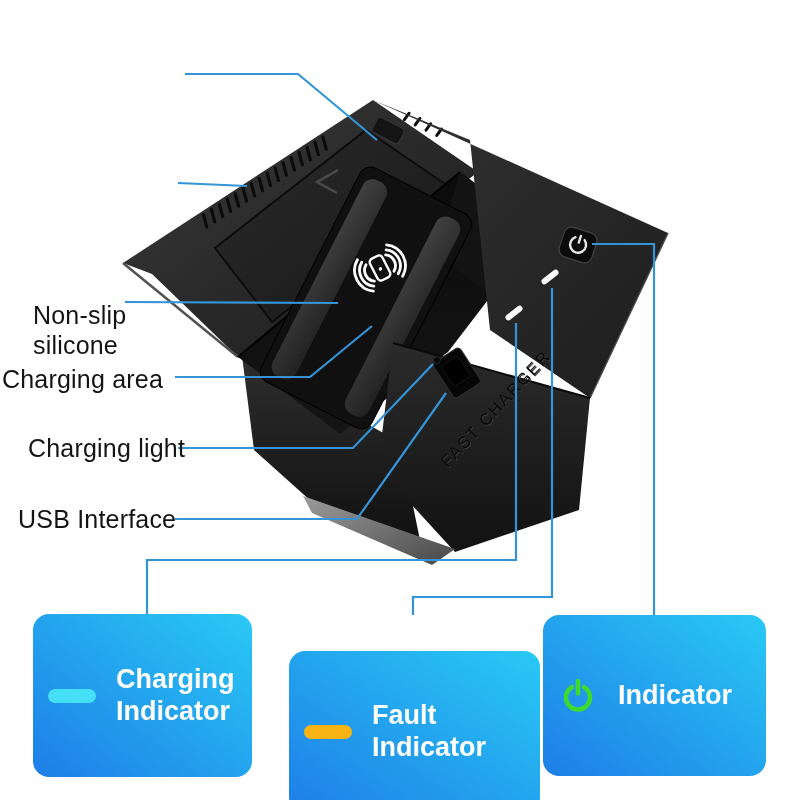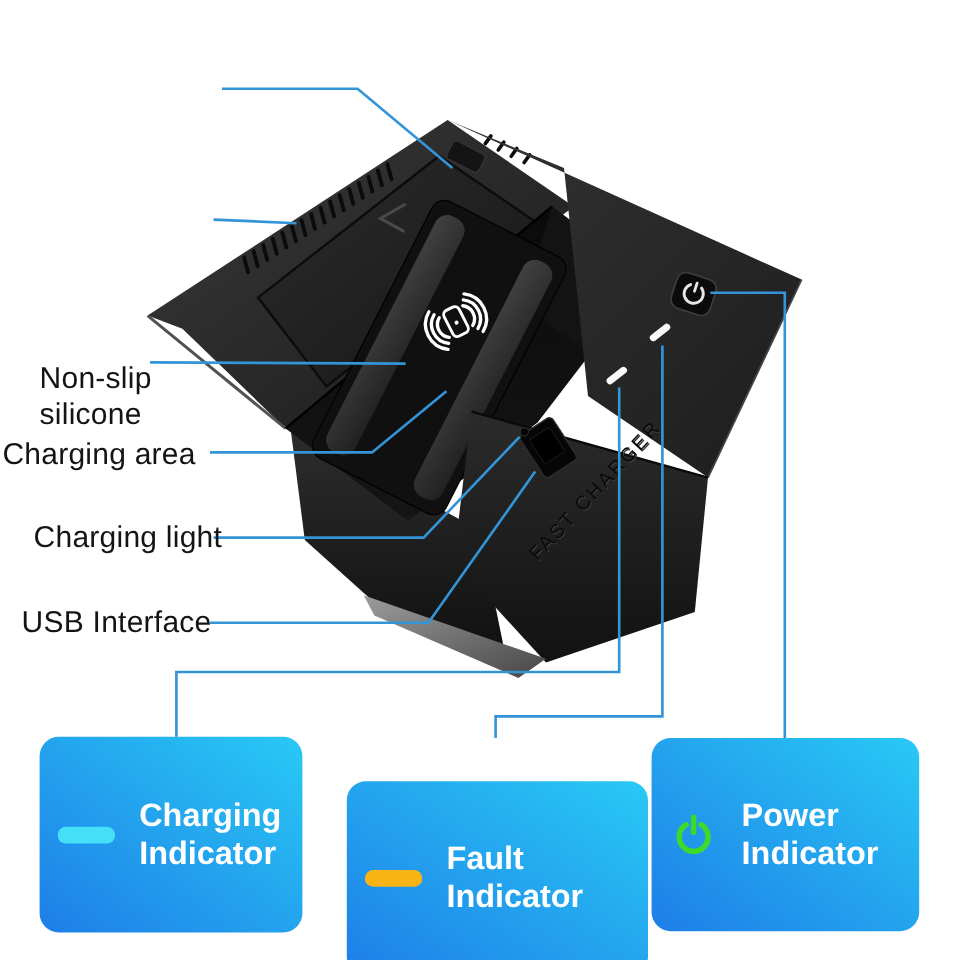--- a/index.html
+++ b/index.html
@@ -210,18 +210,17 @@
   <div class="card" style="left:543px;top:615px;width:223px;height:161px">
     <span class="icon-wrap">
       <svg width="40" height="40" viewBox="0 0 40 40">
         <g fill="none" stroke-width="4.6" stroke-linecap="round" stroke="#3fd92e">
           <path d="M20,5 L20,17.5"></path>
           <path d="M13.8,11.2 A12,12 0 1 0 26.2,11.2"></path>
         </g>
       </svg>
     </span>
     <span class="titles">
-      <div>Power</div>
       <div>Indicator</div>
     </span>
   </div>
 
 </div>
 
 </body></html>

